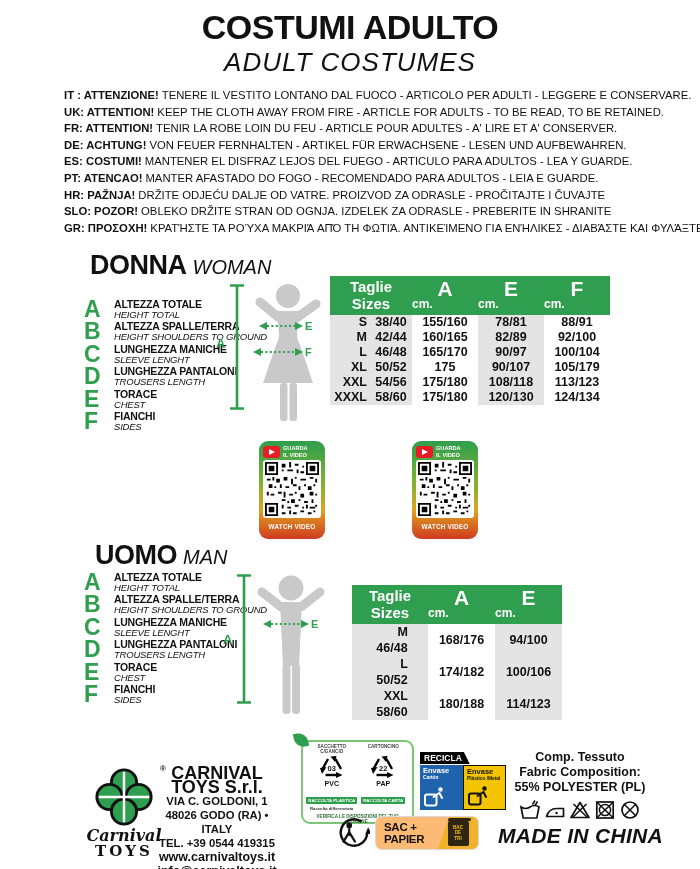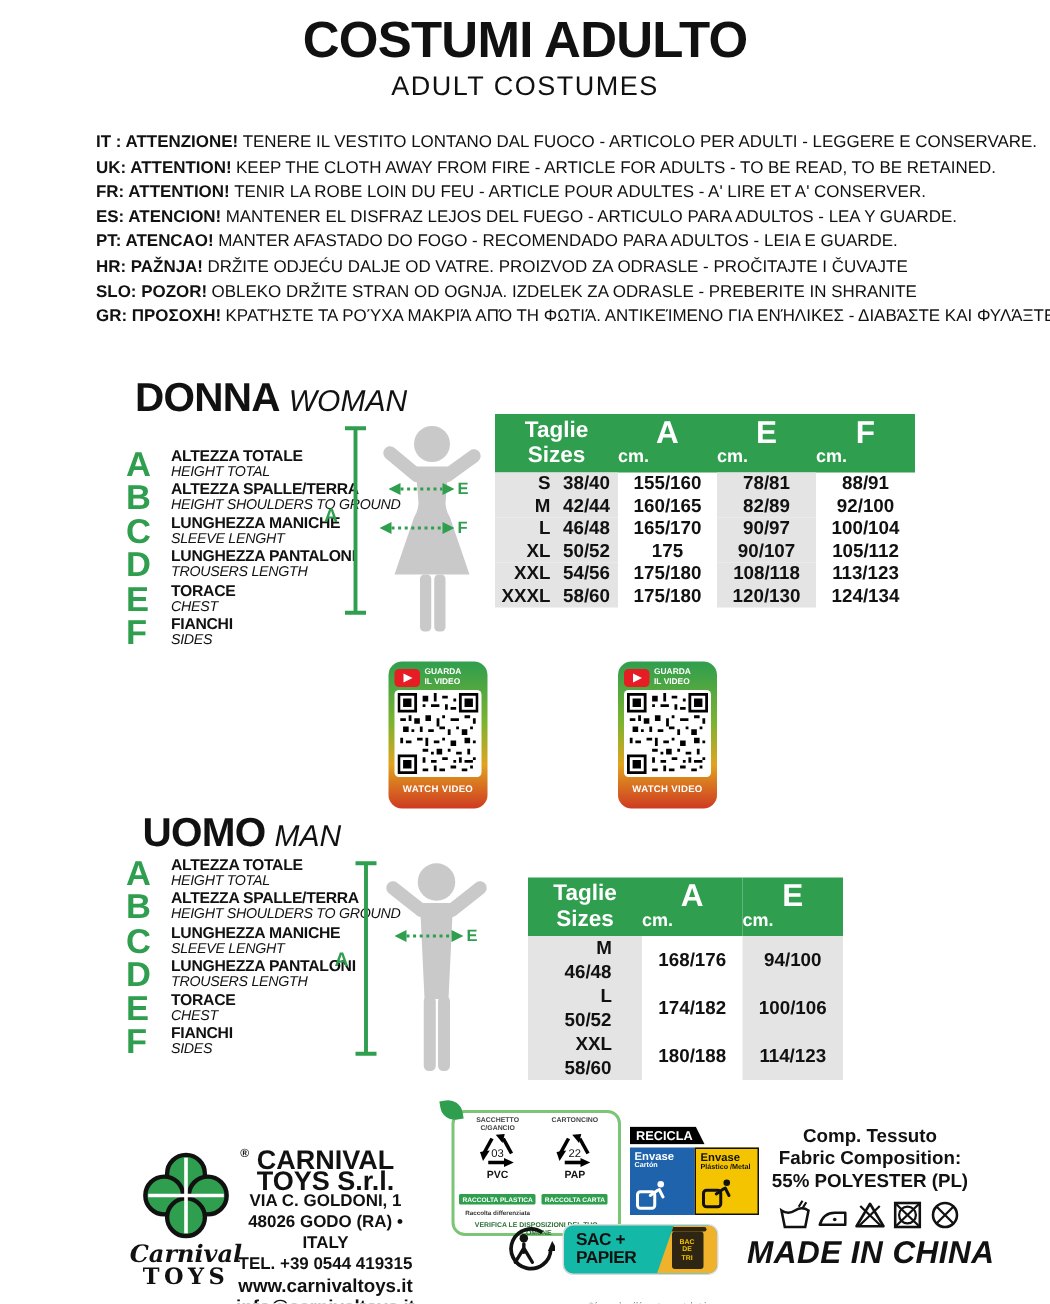--- a/index.html
+++ b/index.html
@@ -3,21 +3,21 @@
 <meta charset="utf-8">
 <style>
   * { margin:0; padding:0; box-sizing:border-box; }
   body { background:#fff; }
   #page { position:relative; width:700px; height:869px; background:#fff; overflow:hidden;
           font-family:"Liberation Sans", sans-serif; color:#111; }
   .abs { position:absolute; }
 
   
   .title { top:8px; left:0; width:700px; text-align:center; font-size:34px; font-weight:800; letter-spacing:-0.5px; }
-  .subtitle { top:47px; left:0; width:700px; text-align:center; font-size:18px; font-weight:500; letter-spacing:1px; }
+  .subtitle { top:47px; left:0; width:700px; text-align:center; font-size:26px; font-style:italic; font-weight:500; letter-spacing:1px; }
 
   
   .warnings { top:87px; left:64px; width:600px; }
   .warn { font-size:11.3px; line-height:16.6px; white-space:nowrap; font-weight:500; }
   .warn b { font-weight:800; margin-right:3px; }
 
   
   .sec-title { font-size:27px; font-weight:800; letter-spacing:-0.5px; }
   .sec-title .sub { font-size:20px; font-weight:400; font-style:italic; letter-spacing:0; margin-left:6px; }
   .donna-title { top:250px; left:90px; }
@@ -90,40 +90,40 @@
   .co-link { font-size:12.5px; font-weight:800; line-height:14px; }
 
   .eco-box { top:740px; left:301px; width:113px; height:84px; border:2px solid #7cc576; border-radius:9px;
     padding:2px 3px; background:#fff; }
   .eco-leaf { position:absolute; top:-9px; left:-9px; width:14px; height:14px; background:#2f9e4e;
     border-radius:0 70% 0 70%; transform:rotate(-10deg); }
   .eco-cols { display:flex; justify-content:space-around; }
   .eco-col { width:50%; text-align:center; }
   .eco-lbl { font-size:4.6px; font-weight:800; color:#444; line-height:5px; height:10px; }
   .mobius { position:relative; width:30px; height:26px; margin:0 auto; }
-  .mob-num { position:absolute; left:0; right:0; top:10px; text-align:center; font-size:7.5px; font-weight:400; }
+  .mob-num { position:absolute; left:0; right:0; top:10px; text-align:center; font-size:7.5px; font-weight:700; }
   .eco-mat { font-size:7px; font-weight:800; line-height:8px; }
   .eco-chip { display:inline-block; background:#2f9e4e; color:#fff; font-size:4.4px; font-weight:800;
     padding:1px 2px; border-radius:1px; margin-top:2px; line-height:5px; }
   .eco-sub { font-size:4.2px; font-weight:700; color:#333; line-height:5px; }
   .eco-note { text-align:center; font-size:4.6px; font-weight:800; color:#2c6e36; margin-top:3px; }
 
   .recicla { top:747px; left:420px; width:87px; }
   .recicla-title { display:inline-block; background:#000; color:#fff; font-size:8.5px; font-weight:800;
     padding:1px 8px 1px 4px; clip-path:polygon(0 0,88% 0,100% 100%,0 100%); }
   .recicla-cells { display:flex; }
   .cell { width:43px; height:45px; padding:2px 3px; position:relative; }
   .cell.blue { background:#1f63ad; color:#fff; }
   .cell.yellow { background:#f4c400; color:#111; border:1.5px solid #111; }
   .env-l1 { font-size:7.5px; font-weight:800; line-height:8px; }
   .env-l2 { font-size:4.8px; font-weight:700; line-height:5.5px; }
   .cell svg { position:absolute; left:3px; bottom:2px; }
 
   .triman-row { top:816px; left:336px; display:flex; align-items:center; gap:5px; }
-  .sac-badge { position:relative; display:flex; width:104px; height:34px; background:#14b8a6;
+  .sac-badge { position:relative; display:flex; width:104px; height:34px; background:#fdba74;
     border:1px solid #d9d9d9; border-radius:7px; overflow:hidden; }
   .sac-left { padding:5px 2px 5px 8px; font-size:11.5px; font-weight:800; line-height:11.5px; letter-spacing:-0.3px; }
   .sac-right { margin-left:auto; width:40px; background:#f0b22a;
     clip-path:polygon(28% 0,100% 0,100% 100%,0 100%); display:flex; align-items:center; justify-content:center; }
   .sac-bin { width:21px; height:25px; background:#2e2512; border-radius:2px; position:relative;
     display:flex; flex-direction:column; align-items:center; justify-content:center; }
   .sac-bin::before { content:""; position:absolute; top:-3px; left:-2px; right:-2px; height:3px;
     background:#2e2512; border-radius:2px; }
   .sac-bin span { color:#f4c400; font-size:4.6px; font-weight:800; line-height:5.2px; }
   .sac-note { position:absolute; top:52px; left:38px; width:120px; text-align:center;
@@ -176,21 +176,22 @@
 
 <div id="page">
 
   <div class="abs title">COSTUMI ADULTO</div>
   <div class="abs subtitle">ADULT COSTUMES</div>
 
   <div class="abs warnings">
     <p class="warn"><b>IT : ATTENZIONE!</b><span>TENERE IL VESTITO LONTANO DAL FUOCO - ARTICOLO PER ADULTI - LEGGERE E CONSERVARE.</span></p>
     <p class="warn"><b>UK: ATTENTION!</b><span>KEEP THE CLOTH AWAY FROM FIRE - ARTICLE FOR ADULTS - TO BE READ, TO BE RETAINED.</span></p>
     <p class="warn"><b>FR: ATTENTION!</b><span>TENIR LA ROBE LOIN DU FEU - ARTICLE POUR ADULTES - A' LIRE ET A' CONSERVER.</span></p>
-    <p class="warn"><b>ES: ATENCION!</b><span>MANTENER EL DISFRAZ LEJOS DEL FUEGO - ARTICULO PARA ADULTOS - LEA Y GUARDE.</span></p>
+    <p class="warn"><b>DE: ACHTUNG!</b><span>VON FEUER FERNHALTEN - ARTIKEL FÜR ERWACHSENE - LESEN UND AUFBEWAHREN.</span></p>
+    <p class="warn"><b>ES: COSTUMI!</b><span>MANTENER EL DISFRAZ LEJOS DEL FUEGO - ARTICULO PARA ADULTOS - LEA Y GUARDE.</span></p>
     <p class="warn"><b>PT: ATENCAO!</b><span>MANTER AFASTADO DO FOGO - RECOMENDADO PARA ADULTOS - LEIA E GUARDE.</span></p>
     <p class="warn"><b>HR: PAŽNJA!</b><span>DRŽITE ODJEĆU DALJE OD VATRE. PROIZVOD ZA ODRASLE - PROČITAJTE I ČUVAJTE</span></p>
     <p class="warn"><b>SLO: POZOR!</b><span>OBLEKO DRŽITE STRAN OD OGNJA. IZDELEK ZA ODRASLE - PREBERITE IN SHRANITE</span></p>
     <p class="warn"><b>GR: ΠΡΟΣΟΧΗ!</b><span>ΚΡΑΤΉΣΤΕ ΤΑ ΡΟΎΧΑ ΜΑΚΡΙΆ ΑΠΌ ΤΗ ΦΩΤΙΆ. ΑΝΤΙΚΕΊΜΕΝΟ ΓΙΑ ΕΝΉΛΙΚΕΣ - ΔΙΑΒΆΣΤΕ ΚΑΙ ΦΥΛΆΞΤΕ</span></p>
   </div>
 
   <div class="abs sec-title donna-title">
     <span>DONNA</span><span class="sub">WOMAN</span>
   </div>
 
@@ -314,21 +315,21 @@
         <tr>
             <td><span class="szl">L</span><span class="szr">46/48</span></td>
             <td>165/170</td>
             <td>90/97</td>
             <td>100/104</td>
           </tr>
         <tr>
             <td><span class="szl">XL</span><span class="szr">50/52</span></td>
             <td>175</td>
             <td>90/107</td>
-            <td>105/112</td>
+            <td>105/179</td>
           </tr>
         <tr>
             <td><span class="szl">XXL</span><span class="szr">54/56</span></td>
             <td>175/180</td>
             <td>108/118</td>
             <td>113/123</td>
           </tr>
         <tr>
             <td><span class="szl">XXXL</span><span class="szr">58/60</span></td>
             <td>175/180</td>

